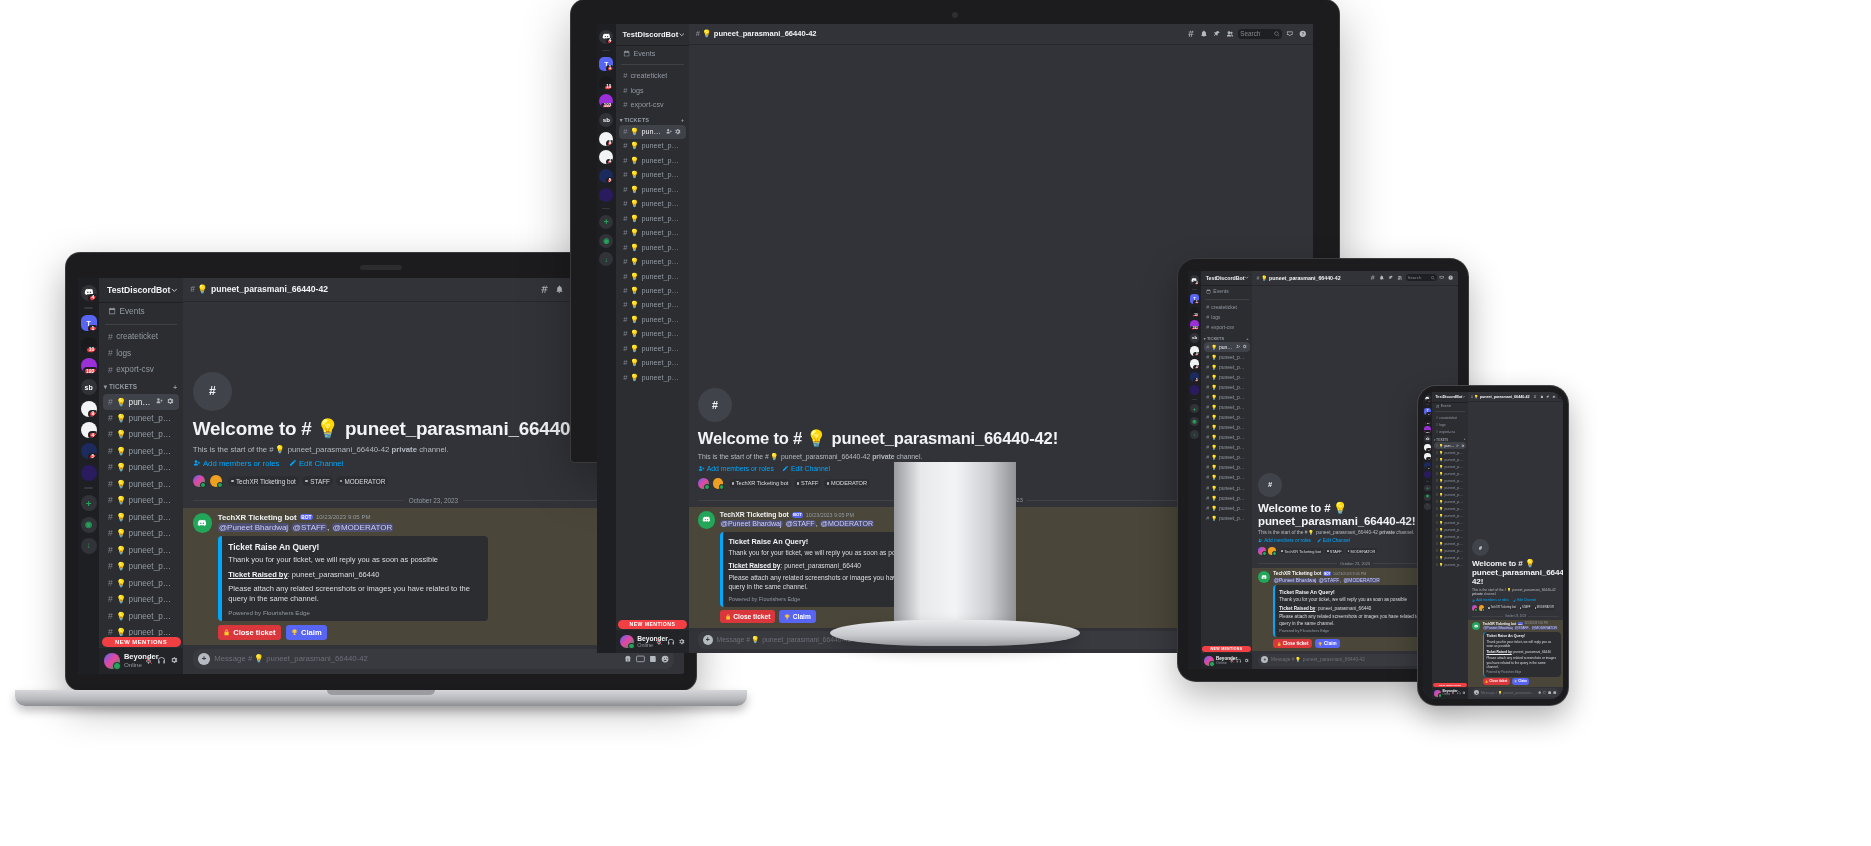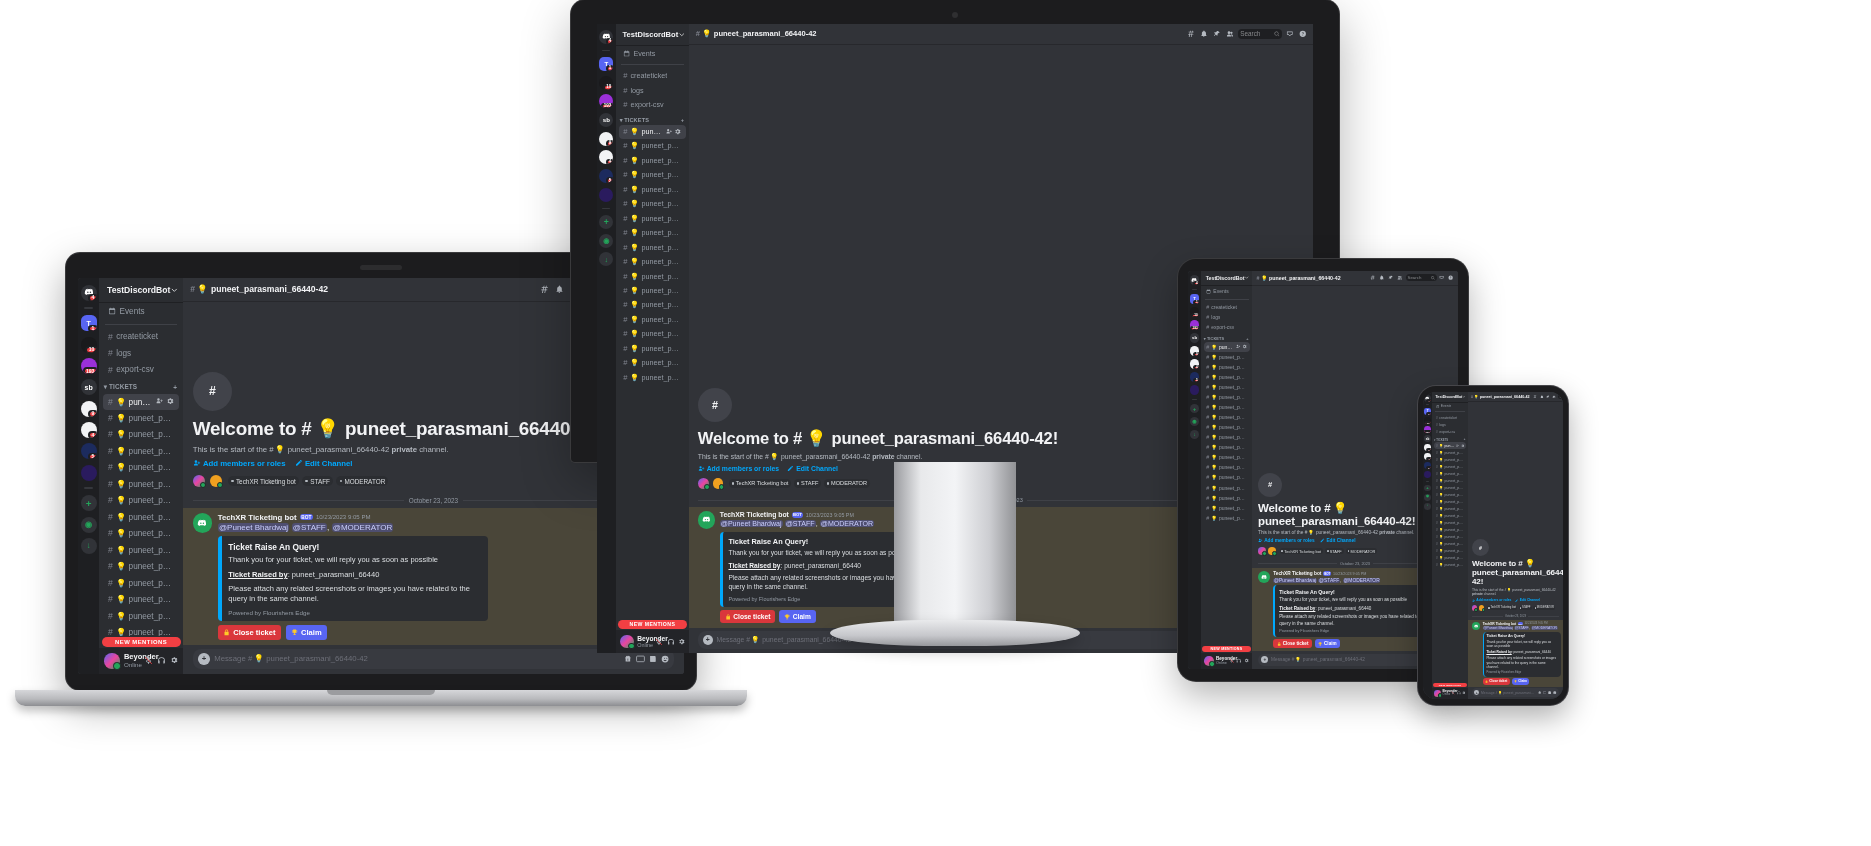--- a/index.html
+++ b/index.html
@@ -149,21 +149,21 @@
   .app .uname { font-size:.92em; }
   .app .ustat { font-size:.76em; }
   .app .topbar { height:2.9em; padding:0 .9em; gap:.55em; }
   .app .topbar .title { font-size:1.05em; gap:.3em; }
   .app .topicons { gap:.75em; }
   .app .searchbox { width:7em; height:1.6em; padding:0 .4em; font-size:.88em; }
   .app .content { padding:0 1.2em .6em 1.2em; }
   .app .bigicon { width:3.2em; height:3.2em; font-size:1.5em; margin-bottom:.6em; }
   .app .welcome h1 { font-size:2.3em; margin-bottom:.25em; }
   .app .welcome .sub { font-size:.95em; margin-bottom:.6em; }
-  .app .actrow { gap:1.2em; font-size:.95em; margin-bottom:.9em;font-weight:bold; }
+  .app .actrow { gap:1.2em; font-size:.95em; margin-bottom:.9em; }
   .app .rolerow { gap:.4em; margin-bottom:1.2em; }
   .app .pill { height:1.5em; padding:0 .5em; gap:.3em; font-size:.78em; }
   .app .pill .dot { width:.45em; height:.45em; }
   .app .datesep { gap:.7em; font-size:.78em; margin-bottom:.7em; }
   .app .msg { gap:.65em; padding:.55em .6em .6em .6em; margin:0 -1.2em; padding-left:1.2em; }
   .app .msg .mavatar { width:2.4em; height:2.4em; font-size:1em;}
   .app .mhead { gap:.4em; font-size:.95em; }
   .app .bottag { font-size:.62em; padding:.1em .3em; }
   .app .mtime { font-size:.78em; }
   .app .mention { font-size:.98em; padding:0 .15em; }

